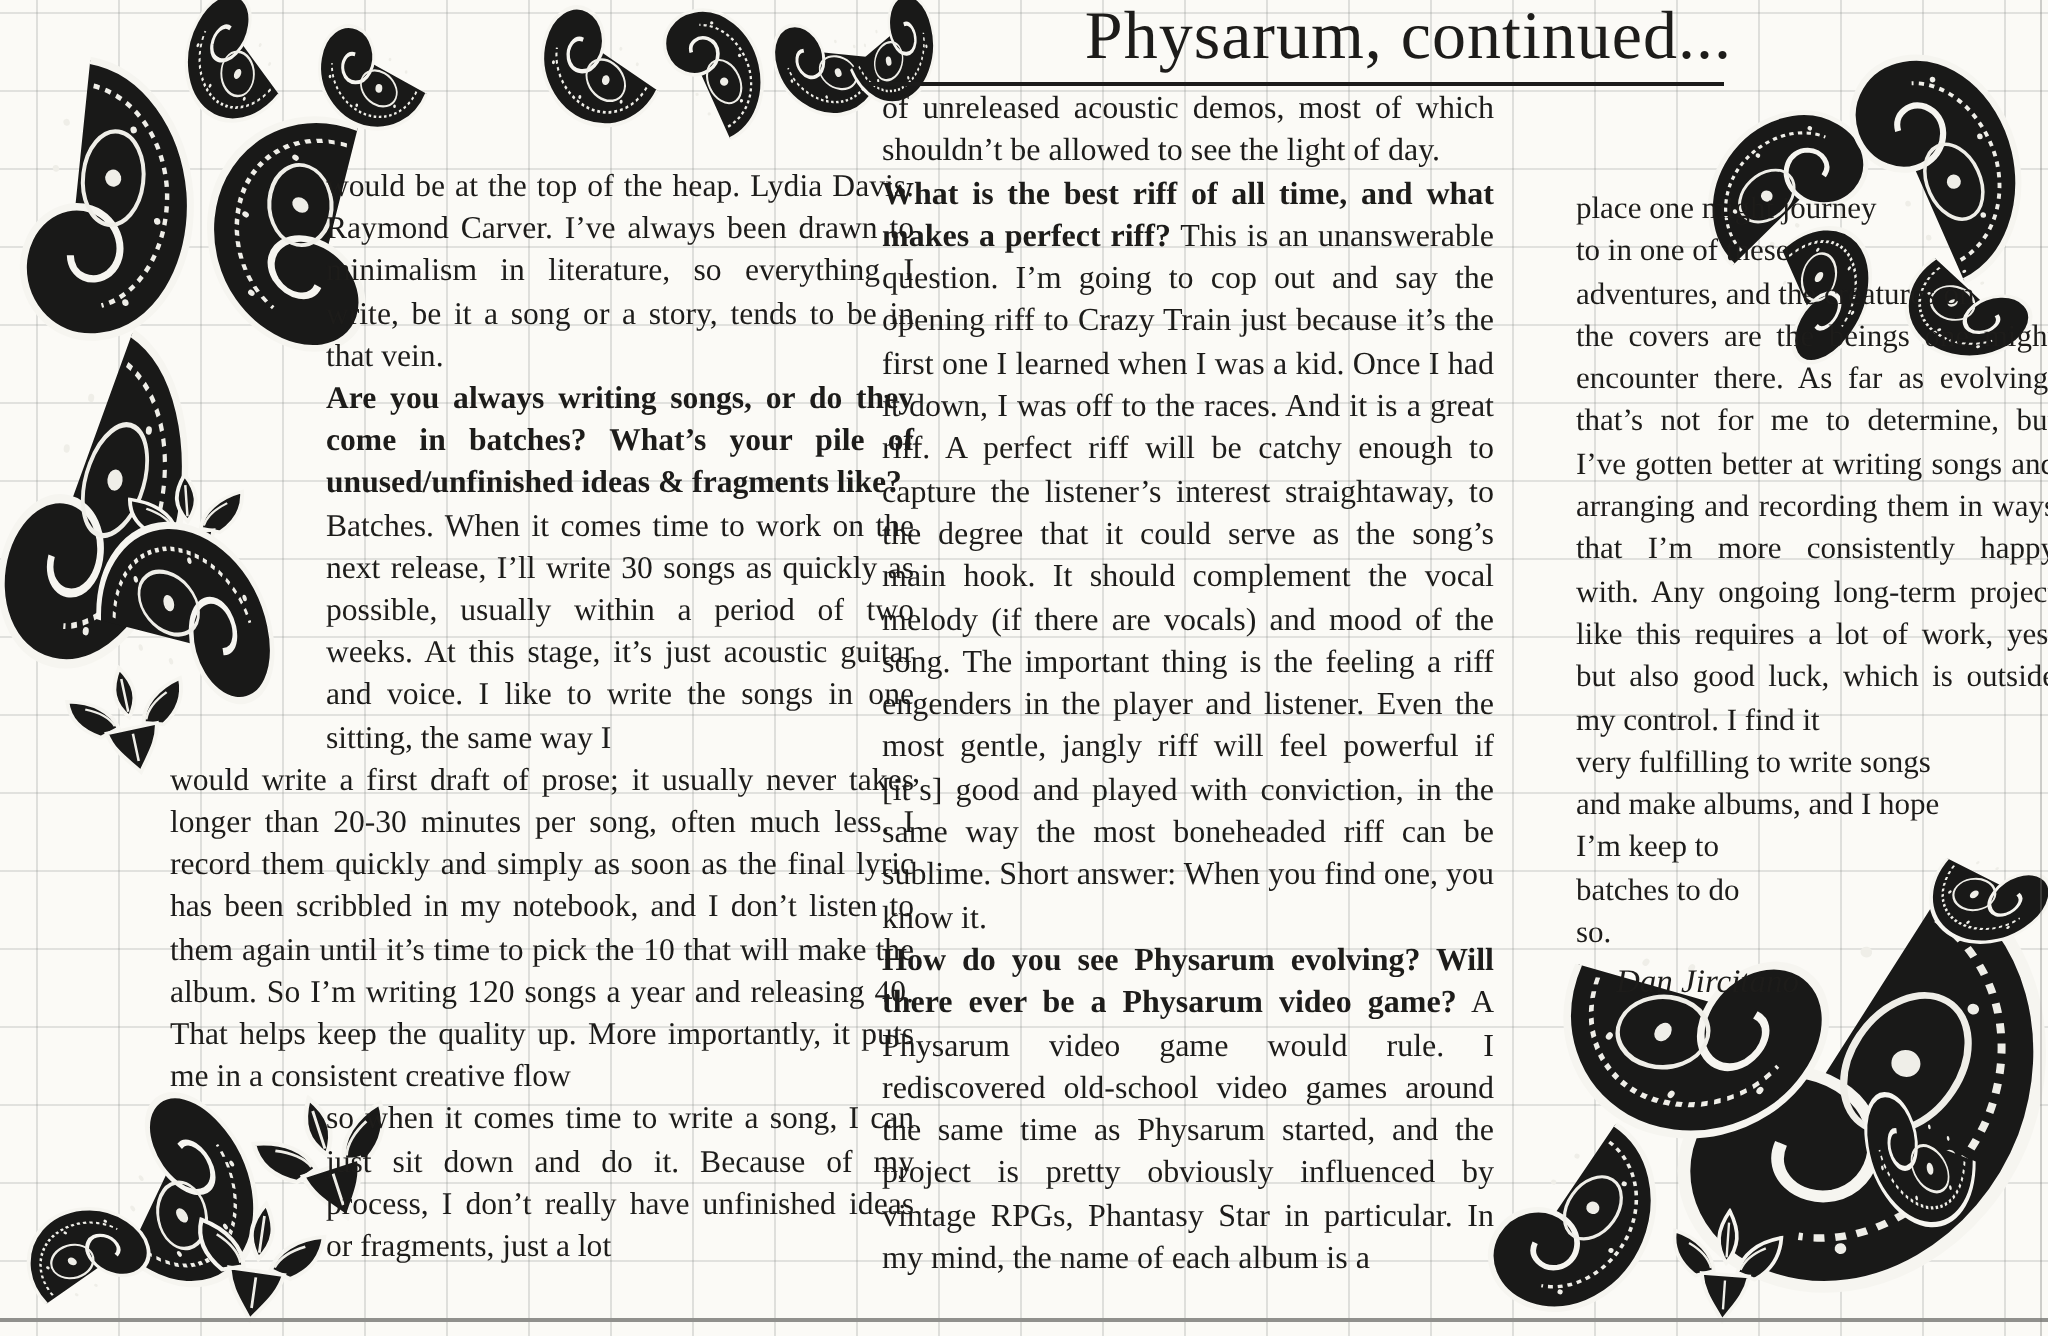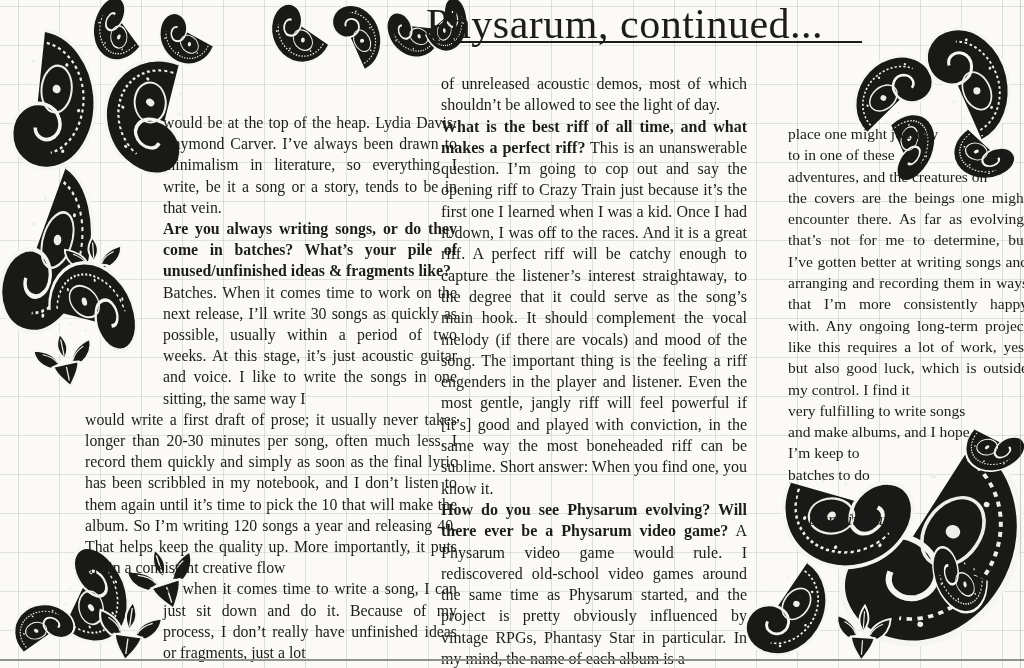--- a/index.html
+++ b/index.html
@@ -7,25 +7,25 @@
   .page{
     position:relative;width:1024px;height:668px;overflow:hidden;
     background-color:#fbfaf6;
     background-image:
       linear-gradient(to right, rgba(120,126,124,0.22) 1px, transparent 1px),
       linear-gradient(to bottom, rgba(120,126,124,0.20) 1px, transparent 1px);
     background-size:41px 39px;background-position:18px 6px;
     font-family:"Liberation Serif","DejaVu Serif",serif;color:#1d1c1a;
   }
   .page-title{
-    position:absolute;left:426px;top:0;width:440px;text-align:left;
-    font-size:42px;letter-spacing:.5px;z-index:3;white-space:nowrap;
+    position:absolute;left:426px;top:0;width:440px;text-align:right;
+    font-size:34px;letter-spacing:.5px;z-index:3;white-space:nowrap;
   }
   .title-rule{position:absolute;left:432px;top:41px;width:430px;height:2px;background:#1b1b1a;z-index:3;}
-  .col{position:absolute;z-index:2;text-align:justify;margin-top:29px;}
+  .col{position:absolute;z-index:2;text-align:justify;}
   .col p{margin:0;}
   .col-left{left:85px;top:83px;width:372px;font-size:15.8px;line-height:21.2px;}
   .col-left .indent{margin-left:78px;}
   .col-mid{left:441px;top:44px;width:306px;font-size:16px;line-height:21.3px;}
   .col-right{left:788px;top:94px;width:240px;font-size:15.5px;line-height:21.3px;}
   .q{font-weight:bold;}
   .line{text-align:left;}
   .credit{font-style:italic;font-size:16.5px;line-height:22px;text-align:left;margin-top:3px;margin-left:6px;}
   .credit .c2{margin-left:14px;}
   .scan-bottom{position:absolute;left:0;top:659px;width:1024px;height:2px;background:#90908d;z-index:4;}

